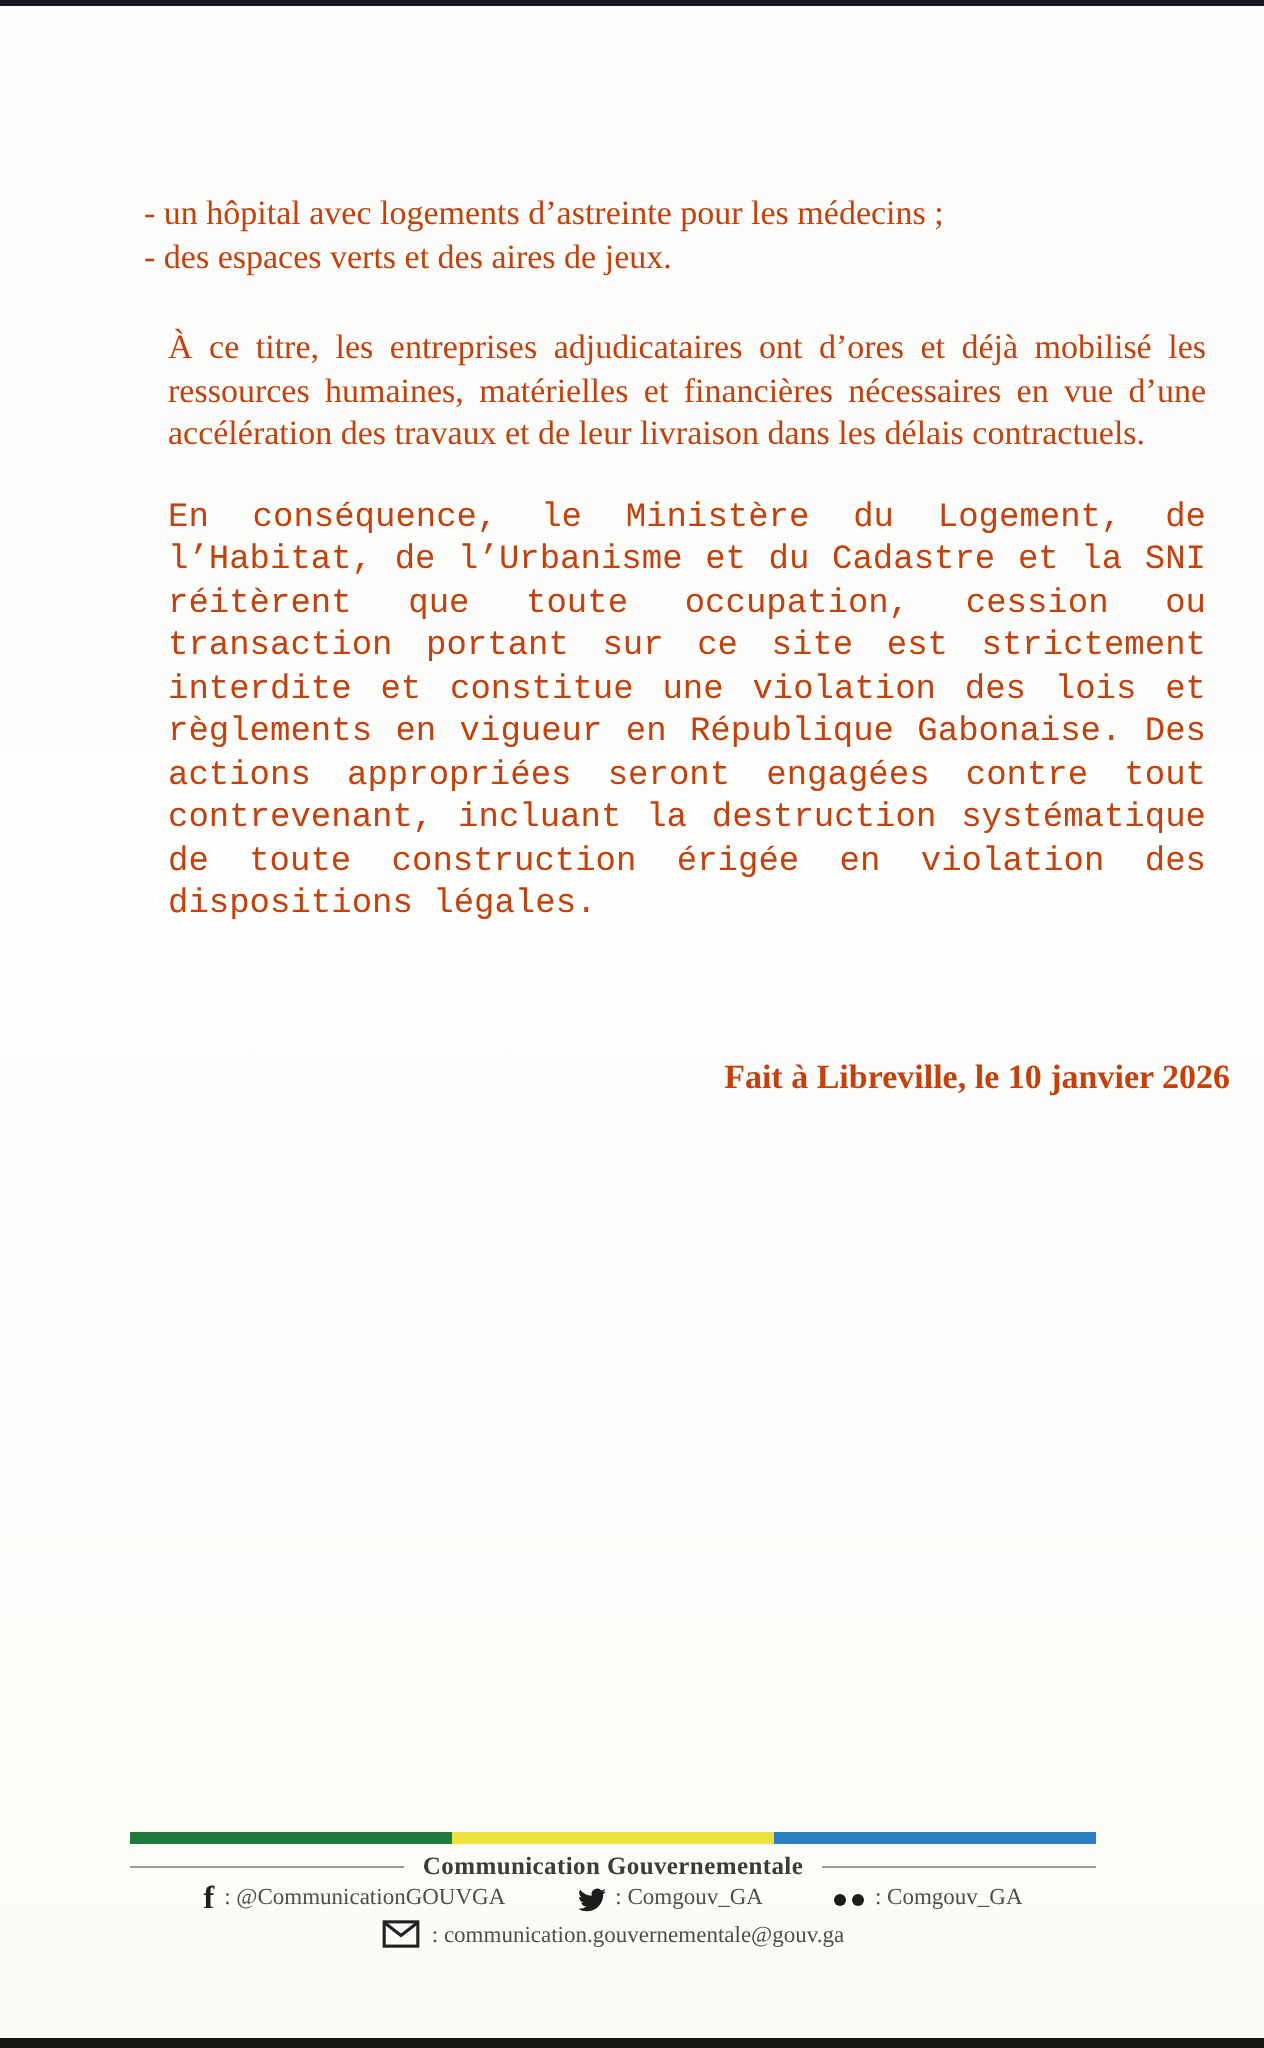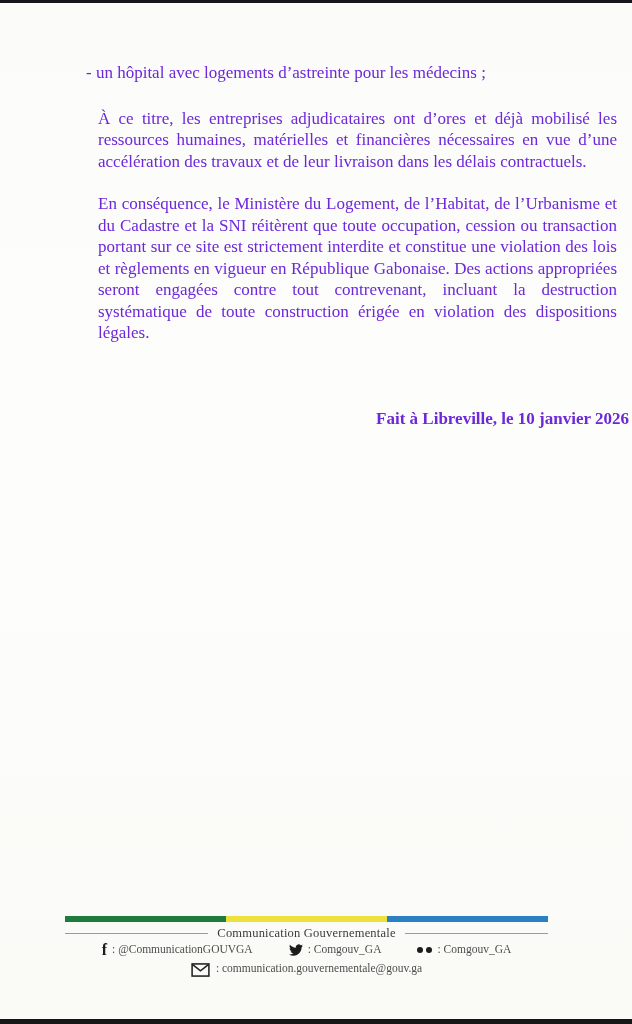--- a/index.html
+++ b/index.html
@@ -21,37 +21,37 @@
     background: #16161e;
   }
   .bottom-edge-bar {
     position: absolute;
     top: 1019px; left: 0;
     width: 100%; height: 5px;
     background: #161616;
   }
   .doc-body {
     position: absolute;
-    left: 86px;
+    left: 72px;
     top: 0;
     width: 543px;
-    padding-top: 62px;
-    color: #6d28d9;
+    padding-top: 96px;
+    color: #c2410c;
     font-size: 17px;
     line-height: 21.5px;
   }
   .bullet-line {
     margin: 0;
   }
   .para {
     margin: 12px;
     text-align: justify;
   }
   .para-1 { margin-top: 24px; }
-  .para-2 { margin-top: 21px; }
+  .para-2 { margin-top: 21px; font-family: Liberation Mono, monospace; }
   .dateline {
     margin: 0;
     margin-top: 64px;
     text-align: right;
     font-weight: bold;
   }
   
   .flag-bar {
     position: absolute;
     left: 65px;
@@ -78,20 +78,21 @@
     line-height: 14px;
   }
   .banner-rule {
     flex: 1;
     height: 1px;
     background: #9b9b99;
   }
   .banner-title {
     white-space: nowrap;
     letter-spacing: 0.2px;
+    font-weight: bold;
   }
 
   .social-row {
     position: absolute;
     left: 65px;
     top: 941px;
     width: 483px;
     display: flex;
     justify-content: center;
     align-items: center;
@@ -125,34 +126,35 @@
     background: #1c1c1c;
     display: block;
   }
   .email-row {
     position: absolute;
     left: 65px;
     top: 960px;
     width: 483px;
     display: flex;
     justify-content: center;
-    align-items: flex-end;
+    align-items: flex-start;
     gap: 6px;
     font-size: 11.5px;
     color: #4d4d4b;
     line-height: 17px;
   }
 </style>
 </head>
 <body>
 
 <div class="top-edge-bar"></div>
 
 <div class="doc-body">
   <p class="bullet-line">- un hôpital avec logements d’astreinte pour les médecins ;</p>
+  <p class="bullet-line">- des espaces verts et des aires de jeux.</p>
 
   <p class="para para-1">À ce titre, les entreprises adjudicataires ont d’ores et déjà mobilisé les ressources humaines, matérielles et financières nécessaires en vue d’une accélération des travaux et de leur livraison dans les délais contractuels.</p>
 
   <p class="para para-2">En conséquence, le Ministère du Logement, de l’Habitat, de l’Urbanisme et du Cadastre et la SNI réitèrent que toute occupation, cession ou transaction portant sur ce site est strictement interdite et constitue une violation des lois et règlements en vigueur en République Gabonaise. Des actions appropriées seront engagées contre tout contrevenant, incluant la destruction systématique de toute construction érigée en violation des dispositions légales.</p>
 
   <p class="dateline">Fait à Libreville, le 10 janvier 2026</p>
 </div>
 
 <div class="flag-bar">
   <span class="seg seg-green"></span>

